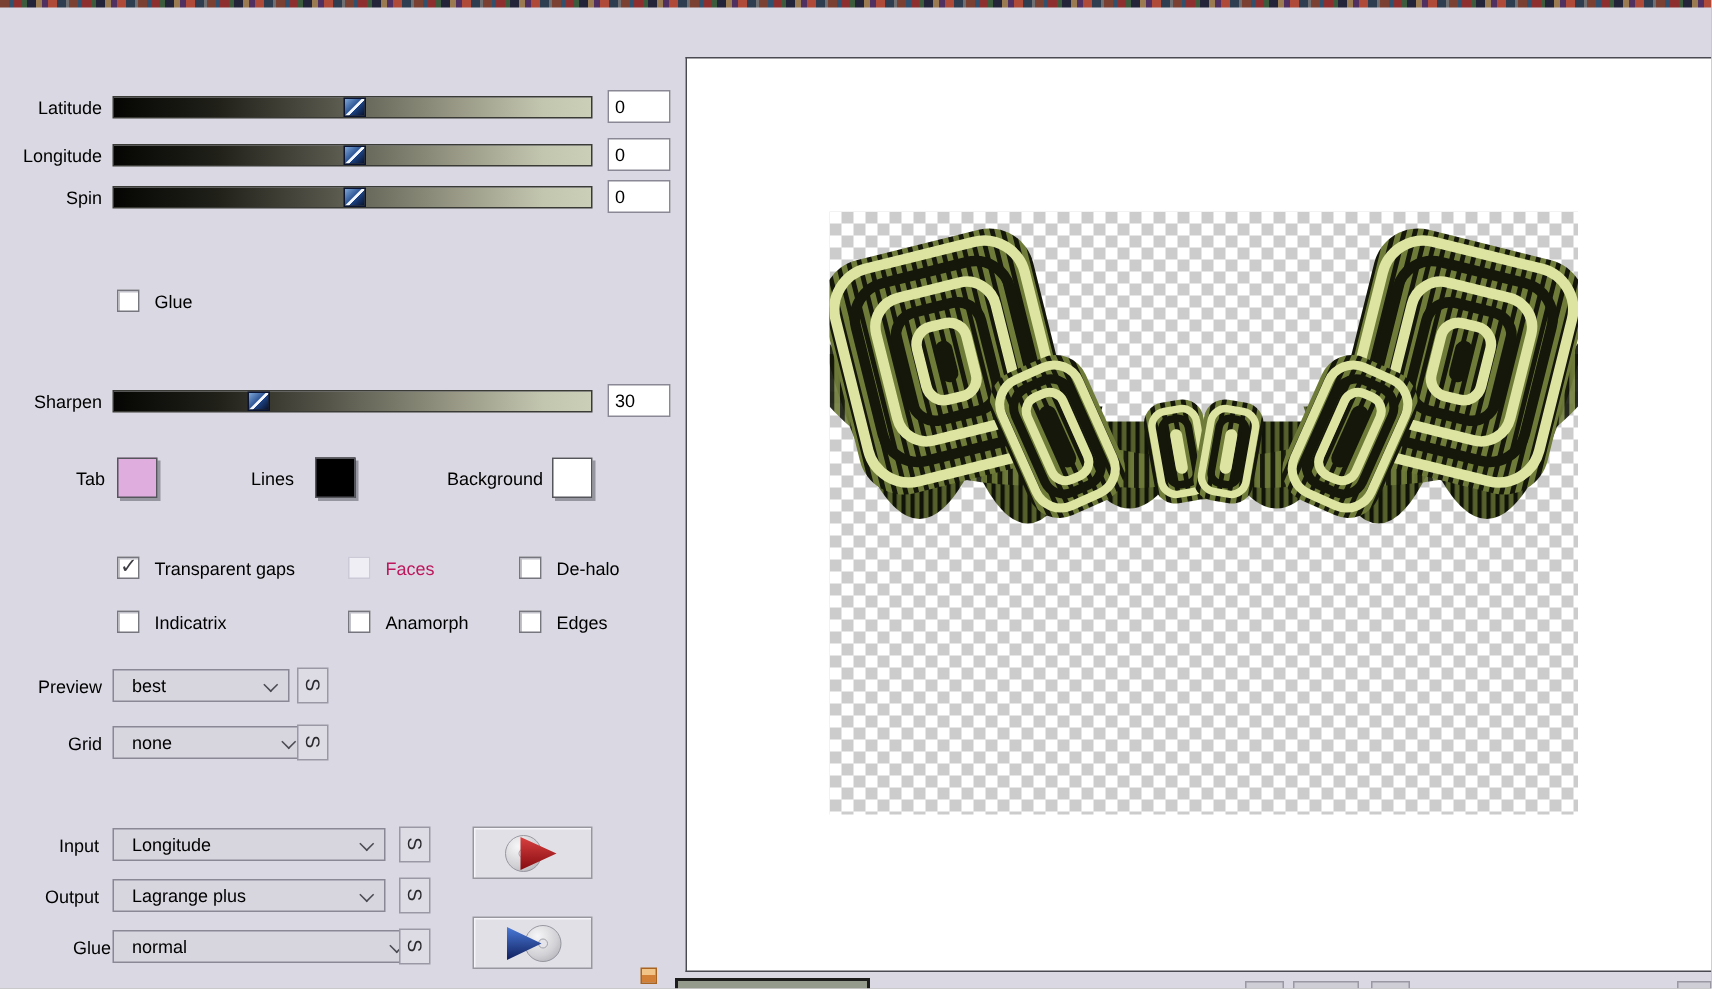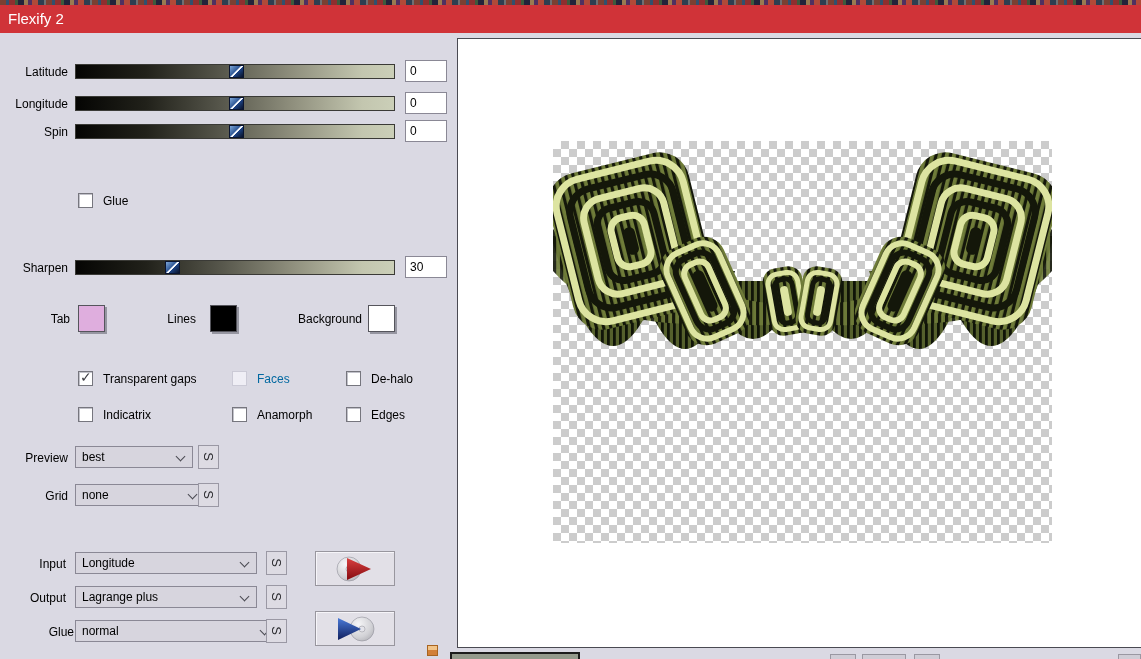--- a/index.html
+++ b/index.html
@@ -55,31 +55,31 @@
     font-family:"Liberation Sans", sans-serif; font-size:12px; color:#000;
   }
   
   .cb {
     position:absolute; width:15px; height:15px; background:#ffffff;
     border:1px solid #76767e; box-shadow:inset 1px 1px 0 #c2c2ca;
   }
   .cb .check { position:absolute; left:1px; top:-3px; font-size:14px; color:#3c3c42; }
   .cb.disabled { border-color:#cbcad6; background:#efeef5; box-shadow:none; }
   .opt-label { position:absolute; white-space:nowrap; line-height:14px; }
-  .opt-label.disabled { color:#0369a1; }
+  .opt-label.disabled { color:#be185d; }
   .right-align { text-align:right; }
   
   .swatch {
     position:absolute; width:27px; height:27px;
     border:1px solid #55555c; box-shadow:2px 2px 0 rgba(95,95,108,.55);
   }
   
   .select {
     position:absolute; height:22px; background:#d7d5de; border:1px solid #8a8895;
-    line-height:20px; padding-left:6px;
+    line-height:20px; padding-left:12px;
   }
   .select .chev {
     position:absolute; right:8px; top:6px; width:7px; height:7px;
     border-left:1px solid #4a4a52; border-bottom:1px solid #4a4a52;
     transform:rotate(-45deg);
   }
   .sbtn {
     position:absolute; width:21px; height:24px; background:#dddbe3;
     border:1px solid #9a98a4; text-align:center;
   }
@@ -103,23 +103,20 @@
   }
   .pbox { position:absolute; top:654px; height:5px; background:#cfcdd6; border:1px solid #9a98a2; border-bottom:none; }
 </style>
 </head>
 <body>
 
 <div class="app">
 
   <div class="noise-strip"></div>
 
-  <div class="titlebar">
-    <div class="title">Flexify 2</div>
-  </div>
 
   <div class="srow" style="top:59px">
     <div class="slabel">Latitude</div>
     <div class="track">
       <div class="thumb" style="left: 48%;"></div>
     </div>
     <input class="num" value="0" style="">
   </div>
 
   <div class="srow" style="top:91px">

